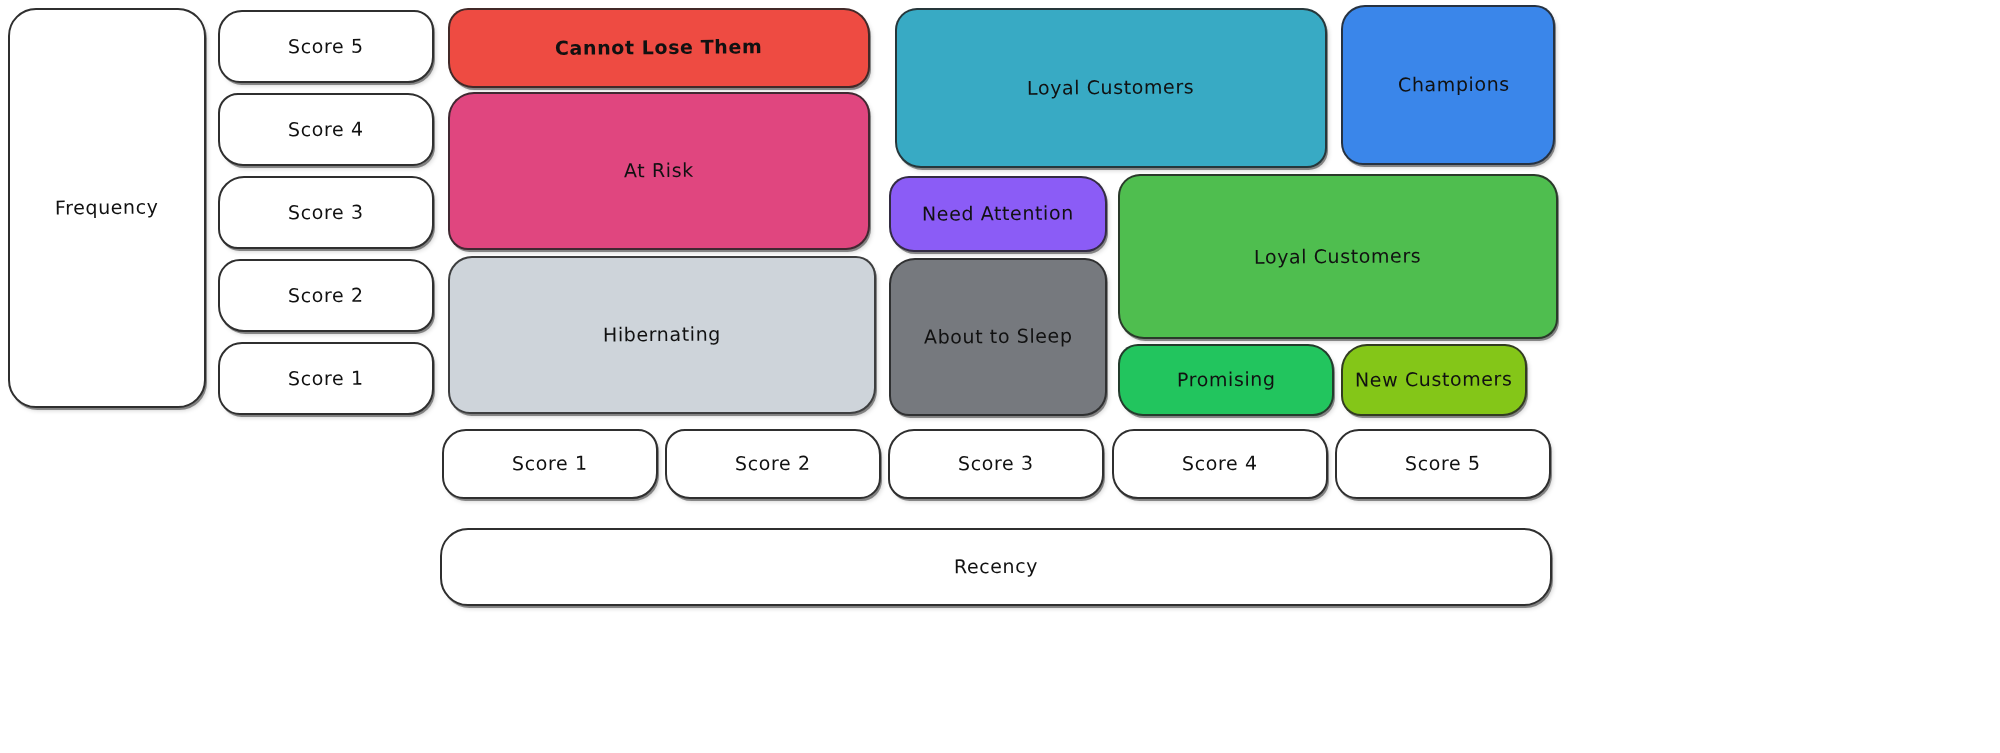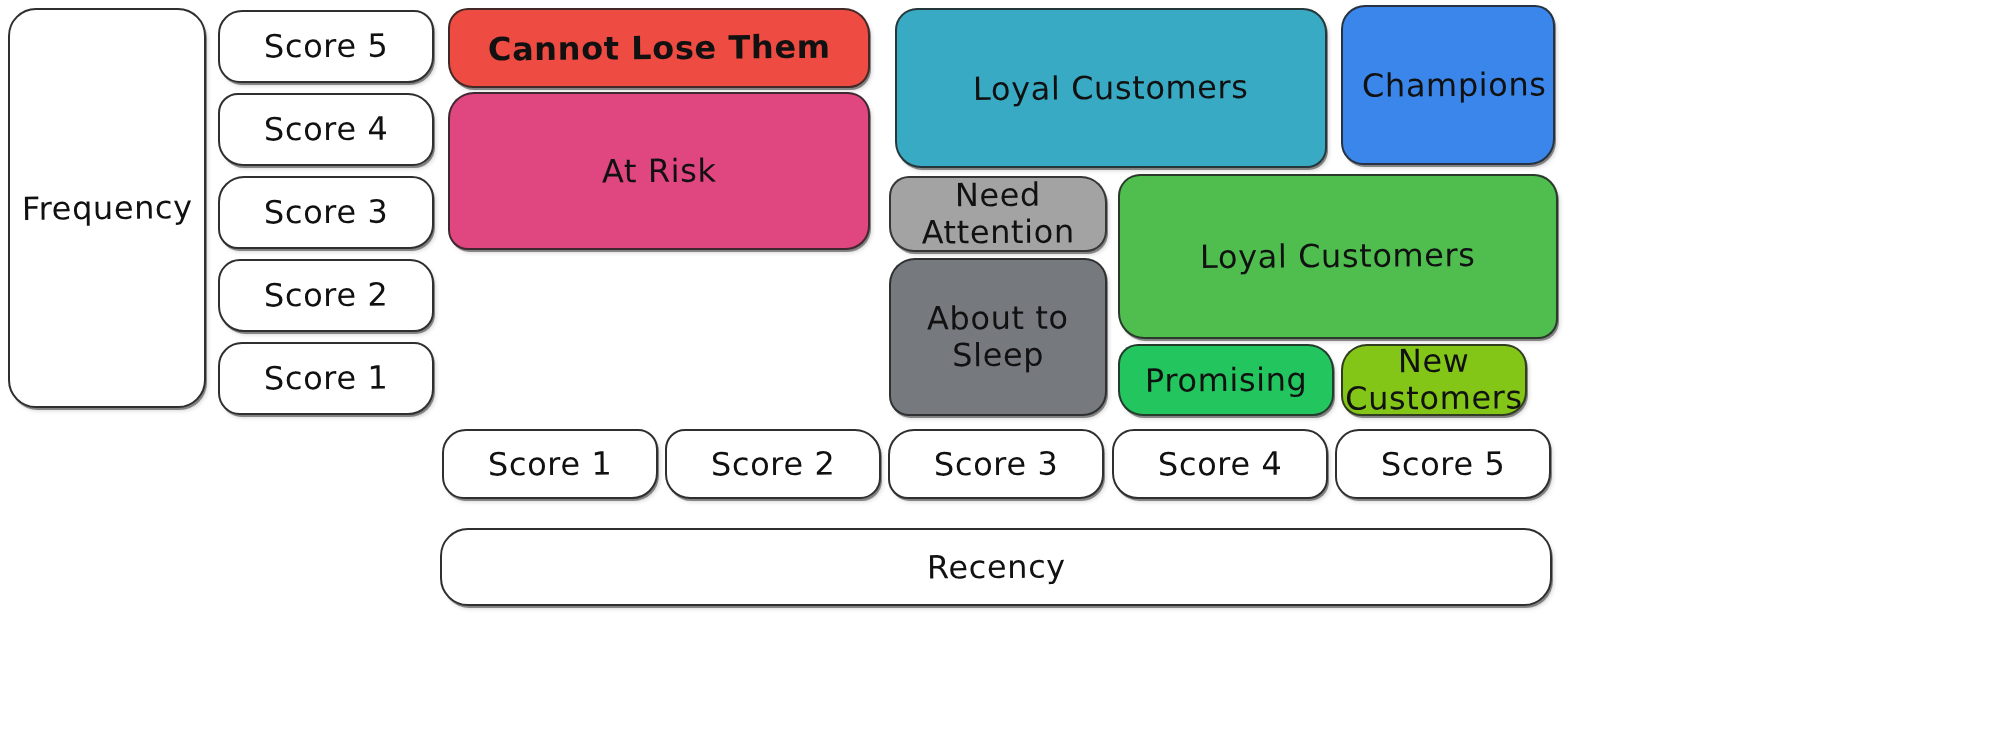--- a/index.html
+++ b/index.html
@@ -21,21 +21,21 @@
   .box {
     position: absolute;
     box-sizing: border-box;
     display: flex;
     align-items: center;
     justify-content: center;
     border: 2px solid #2b2b2b;
     border-radius: 22px;
     color: #111111;
     font-family: "DejaVu Sans", sans-serif;
-    font-size: 32px;
+    font-size: 19px;
     font-weight: 400;
     letter-spacing: 0.6px;
     text-align: center;
     line-height: 1.15;
     
     box-shadow:
       1.5px 2.5px 0 -0.5px rgba(60,60,60,0.55),
       3px 4px 5px -2px rgba(0,0,0,0.22);
   }
   .box .lbl {
@@ -90,26 +90,29 @@
   </div>
 
   <div class="box seg r2" style="left:448px; top:8px; width:422px; height:80px; background:#ee4b42;font-weight:bold;">
     <span class="lbl">Cannot Lose Them</span>
   </div>
 
   <div class="box seg r3" style="left:448px; top:92px; width:422px; height:158px; background:#e0467f;">
     <span class="lbl">At Risk</span>
   </div>
 
+  <div class="box seg r1" style="left:448px; top:256px; width:428px; height:158px; background:#ced4da;">
+    <span class="lbl">Hibernating</span>
+  </div>
 
   <div class="box seg r4" style="left:895px; top:8px; width:432px; height:160px; background:#38aac4;">
     <span class="lbl">Loyal Customers</span>
   </div>
 
-  <div class="box seg r2" style="left:889px; top:176px; width:218px; height:76px; background:#a3a3a3;">
+  <div class="box seg r2" style="left:889px; top:176px; width:218px; height:76px; background:#8b5cf6;">
     <span class="lbl">Need Attention</span>
   </div>
 
   <div class="box seg r3" style="left:889px; top:258px; width:218px; height:158px; background:#76797e;">
     <span class="lbl">About to Sleep</span>
   </div>
 
   <div class="box seg r1" style="left:1341px; top:5px; width:214px; height:160px; background:#3a86ea;padding-left:12px;">
     <span class="lbl">Champions</span>
   </div>

